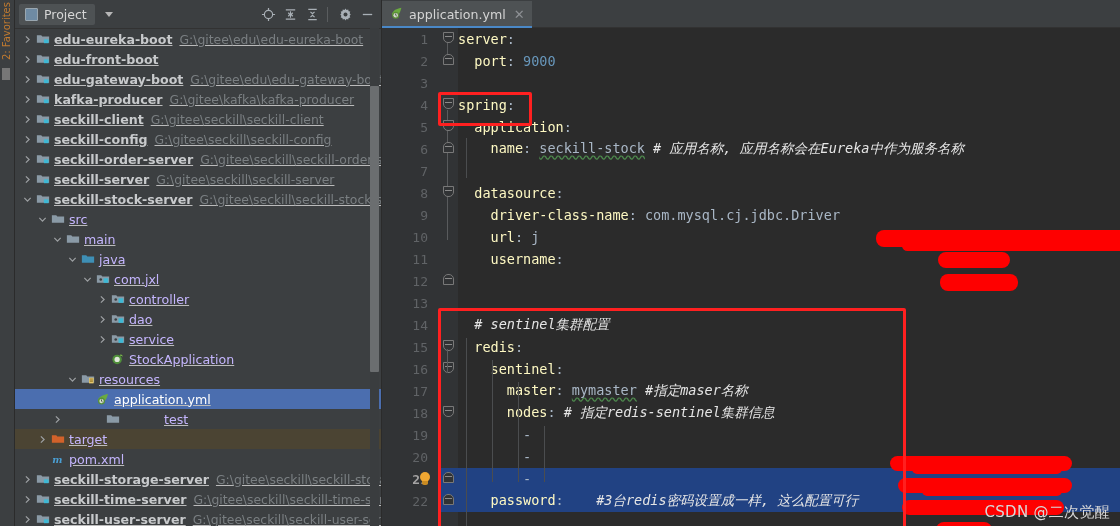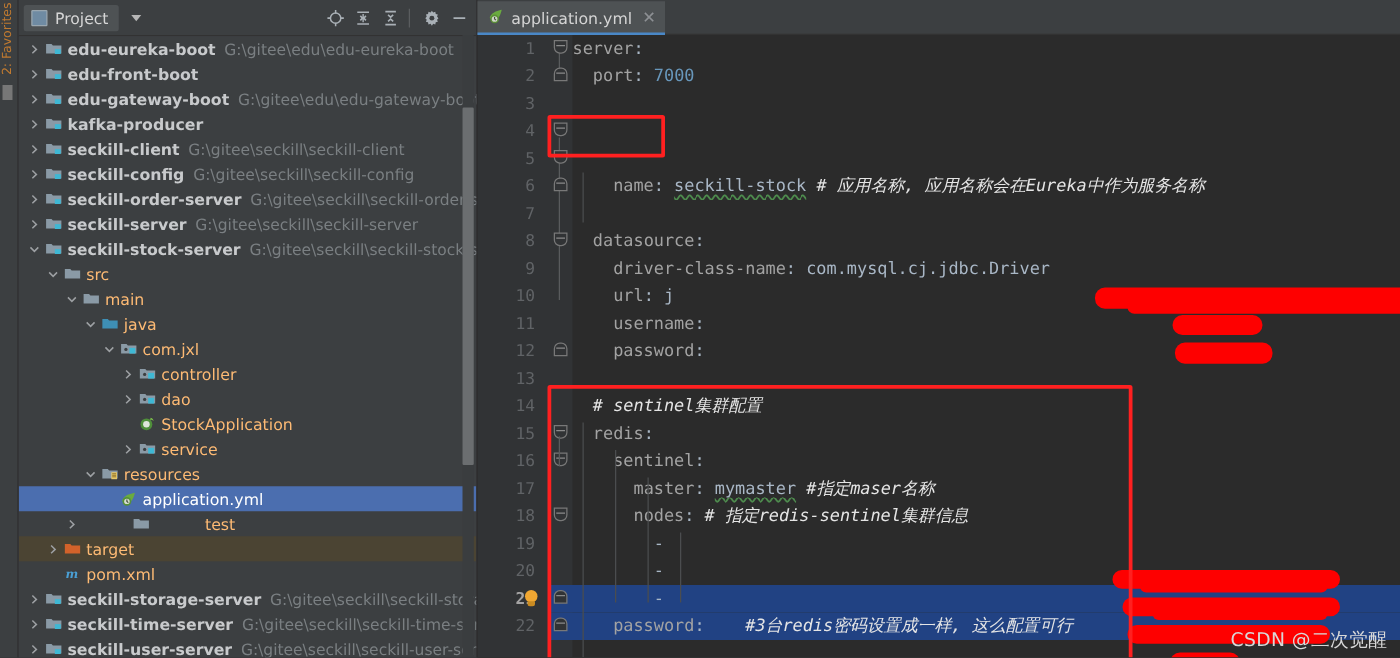--- a/index.html
+++ b/index.html
@@ -29,29 +29,29 @@
             padding:0 4px;border-bottom:1px solid #323232;}
   .ptab{display:flex;align-items:center;gap:6px;background:#4e5254;border-radius:2px;
         padding:3px 8px 3px 6px;color:#d6d6d6;font-size:12.5px;}
   .ptab .sq{width:11px;height:11px;border:1.4px solid #9aa7b0;background:#6f8ba3;border-radius:1px;}
   .caret{width:0;height:0;border-left:4.5px solid transparent;border-right:4.5px solid transparent;
          border-top:5px solid #b6b6b6;margin-left:10px;}
   .ptoolbar .spacer{flex:1;}
   .tbico{width:20px;height:20px;margin-left:2px;display:flex;align-items:center;justify-content:center;}
   .tbsep{width:1px;height:15px;background:#5a5d5f;margin:0 5px;}
 
-  .tree{flex:1;overflow:hidden;position:relative;background:#3c3f41;}
+  .tree{flex:1;overflow:hidden;position:relative;background:#3c3f41;text-decoration:underline;}
   .row{height:20px;display:flex;align-items:center;white-space:nowrap;
        padding-left:6px;position:relative;}
   .row.sel{background:#4b6eaf;}
   .row.target-row{background:#4b4433;}
   .arrow{width:13px;flex:0 0 13px;display:flex;align-items:center;justify-content:center;}
   .arrow svg{display:block;}
   .ico{width:17px;flex:0 0 17px;display:flex;align-items:center;justify-content:center;margin-right:3px;}
-  .nm{font-size:12.6px;color:#fdba74;}
+  .nm{font-size:12.6px;color:#c4b5fd;}
   .nm.b{font-weight:bold;color:#c8cacc;}
   .row.sel .nm{color:#ffffff;}
   .path{font-size:12.4px;color:#7a7f82;margin-left:7px;}
 
   .pscroll{position:absolute;left:367px;top:0;width:0;}
   .tscrollbar{position:absolute;left:-12px;top:86px;width:9px;height:286px;background:#6b6e70;border-radius:1px;}
   .tscrolltrack{position:absolute;left:-12px;top:28px;width:9px;height:498px;background:#3a3d3f;}
 
   
   .editor{flex:1;height:100%;background:#2b2b2b;display:flex;flex-direction:column;position:relative;}
@@ -67,21 +67,21 @@
   .gutter{position:absolute;left:0;top:0;width:58px;height:100%;background:#313335;}
   .foldcol{position:absolute;left:58px;top:0;width:18px;height:100%;background:#313335;}
   .lines{position:absolute;left:0;top:0;right:0;bottom:0;}
   .ln{position:absolute;left:0;right:0;height:22px;display:flex;align-items:center;}
   .lnum{position:absolute;left:0;width:46px;text-align:right;color:#606366;font-size:13px;
         font-family:"DejaVu Sans Mono","Liberation Mono",monospace;}
   .ln.cur .lnum{color:#a4a3a3;font-weight:bold;}
   .ltext{position:absolute;left:76px;right:0;white-space:pre;font-size:13.5px;
          font-family:"DejaVu Sans Mono","Liberation Mono",monospace;color:#a9b7c6;}
   .selband{position:absolute;left:58px;right:0;height:22px;background:#214283;}
-  .k{color:#a3a3a3;text-align:center;}
+  .k{color:#fef9c3;text-align:center;}
   .v{color:#6897bb;}
   .s{color:#a9b7c6;}
   .cm{color:#e5e5e5;font-style:italic;}
   .sq{text-decoration:underline;text-decoration-style:wavy;text-decoration-color:#4d8b4d;
       text-underline-offset:2px;}
 
   .fold{position:absolute;width:9px;height:9px;border:1px solid #787878;background:#313335;}
   .fold:before{content:"";position:absolute;left:1px;right:1px;top:3px;height:1px;background:#8a8a8a;}
   .fold.down{border-bottom-left-radius:5px;border-bottom-right-radius:5px;}
   .fold.up{border-top-left-radius:5px;border-top-right-radius:5px;}
@@ -203,20 +203,21 @@
               <path d="M3.2 1.5L6.8 5 3.2 8.5" fill="none" stroke="#9da0a3" stroke-width="1.35"></path>
             </svg>
           </span>
           <span class="ico">
             <svg width="14" height="14" viewBox="0 0 16 16">
               <path d="M1 3.6h5l1.2 1.4H15v7.4H1z" fill="#8a9aa6"></path>
               <rect x="9" y="8.4" width="5.4" height="4.4" fill="#3fb8d4"></rect>
             </svg>
           </span>
           <span class="nm b">kafka-producer</span>
+          <span class="path">G:\gitee\kafka\kafka-producer</span>
         </div>
         <div class="row" style="padding-left: 6px;">
           <span class="arrow">
             <svg width="9" height="9" viewBox="0 0 10 10">
               <path d="M3.2 1.5L6.8 5 3.2 8.5" fill="none" stroke="#9da0a3" stroke-width="1.35"></path>
             </svg>
           </span>
           <span class="ico">
             <svg width="14" height="14" viewBox="0 0 16 16">
               <path d="M1 3.6h5l1.2 1.4H15v7.4H1z" fill="#8a9aa6"></path>
@@ -362,46 +363,46 @@
             </svg>
           </span>
           <span class="ico">
             <svg width="14" height="14" viewBox="0 0 16 16">
               <path d="M1 3.6h5l1.2 1.4H15v7.4H1z" fill="#8a9aa6"></path>
               <circle cx="5.4" cy="8.6" r="1.5" fill="#3c3f41"></circle>
               <rect x="8.6" y="7.2" width="5.4" height="5.2" fill="#3fb8d4"></rect>
             </svg>
           </span>
           <span class="nm">dao</span>
+        </div>
+        <div class="row" style="padding-left: 81px;">
+          <span class="arrow">
+            <svg width="9" height="9" viewBox="0 0 10 10">
+              <path d="M3.2 1.5L6.8 5 3.2 8.5" fill="none" stroke="#9da0a3" stroke-width="1.35"></path>
+            </svg>
+          </span>
+          <span class="ico">
+            <svg width="14" height="14" viewBox="0 0 16 16">
+              <path d="M1 3.6h5l1.2 1.4H15v7.4H1z" fill="#8a9aa6"></path>
+              <circle cx="5.4" cy="8.6" r="1.5" fill="#3c3f41"></circle>
+              <rect x="8.6" y="7.2" width="5.4" height="5.2" fill="#3fb8d4"></rect>
+            </svg>
+          </span>
+          <span class="nm">service</span>
         </div>
         <div class="row" style="padding-left: 81px;">
           <span class="arrow"></span>
           <span class="ico">
             <svg width="14" height="14" viewBox="0 0 16 16">
               <circle cx="7" cy="8.5" r="5.4" fill="#4f8f3a"></circle>
               <circle cx="7" cy="8.5" r="3" fill="#dfe6da"></circle>
               <path d="M11 2.5c1.5 .5 2.4 1.6 2.6 3-.9-1-2-1.4-3.4-1.2z" fill="#7cc04a"></path>
             </svg>
           </span>
           <span class="nm">StockApplication</span>
-        </div>
-        <div class="row" style="padding-left: 81px;">
-          <span class="arrow">
-            <svg width="9" height="9" viewBox="0 0 10 10">
-              <path d="M3.2 1.5L6.8 5 3.2 8.5" fill="none" stroke="#9da0a3" stroke-width="1.35"></path>
-            </svg>
-          </span>
-          <span class="ico">
-            <svg width="14" height="14" viewBox="0 0 16 16">
-              <path d="M1 3.6h5l1.2 1.4H15v7.4H1z" fill="#8a9aa6"></path>
-              <circle cx="5.4" cy="8.6" r="1.5" fill="#3c3f41"></circle>
-              <rect x="8.6" y="7.2" width="5.4" height="5.2" fill="#3fb8d4"></rect>
-            </svg>
-          </span>
-          <span class="nm">service</span>
         </div>
         <div class="row" style="padding-left: 51px;">
           <span class="arrow">
             <svg width="9" height="9" viewBox="0 0 10 10">
               <path d="M1.5 3.2L5 6.8l3.5-3.6" fill="none" stroke="#9da0a3" stroke-width="1.35"></path>
             </svg>
           </span>
           <span class="ico">
             <svg width="14" height="14" viewBox="0 0 16 16">
               <path d="M1 3.6h5l1.2 1.4H15v7.4H1z" fill="#8a9aa6"></path>
@@ -530,31 +531,33 @@
     <div class="code">
       <div class="gutter"></div>
       <div class="foldcol"></div>
       <div class="lines" id="codelines">
           <div class="ln" style="top: 0px;">
             <span class="lnum">1</span>
             <span class="ltext"><span class="k">server</span><span class="s">:</span></span>
           </div>
           <div class="ln" style="top: 22px;">
             <span class="lnum">2</span>
-            <span class="ltext">  <span class="k">port</span><span class="s">: </span><span class="v">7000</span></span>
+            <span class="ltext">  <span class="k">port</span><span class="s">: </span><span class="v">9000</span></span>
           </div>
           <div class="ln" style="top: 44px;">
             <span class="lnum">3</span>
             <span class="ltext"></span>
           </div>
           <div class="ln" style="top: 66px;">
             <span class="lnum">4</span>
+            <span class="ltext"><span class="k">spring</span><span class="s">:</span></span>
           </div>
           <div class="ln" style="top: 88px;">
             <span class="lnum">5</span>
+            <span class="ltext">  <span class="k">application</span><span class="s">:</span></span>
           </div>
           <div class="ln" style="top: 110px;">
             <span class="lnum">6</span>
             <span class="ltext">    <span class="k">name</span><span class="s">: </span><span class="s sq">seckill-stock</span> <span class="cm"># 应用名称, 应用名称会在Eureka中作为服务名称</span></span>
           </div>
           <div class="ln" style="top: 132px;">
             <span class="lnum">7</span>
             <span class="ltext"></span>
           </div>
           <div class="ln" style="top: 154px;">
@@ -568,21 +571,20 @@
           <div class="ln" style="top: 198px;">
             <span class="lnum">10</span>
             <span class="ltext">    <span class="k">url</span><span class="s">: j                                                          ewriteBatchedStatements=true&amp;useSSL=</span></span>
           </div>
           <div class="ln" style="top: 220px;">
             <span class="lnum">11</span>
             <span class="ltext">    <span class="k">username</span><span class="s">: </span></span>
           </div>
           <div class="ln" style="top: 242px;">
             <span class="lnum">12</span>
-            <span class="ltext">    <span class="k">password</span><span class="s">: </span></span>
           </div>
           <div class="ln" style="top: 264px;">
             <span class="lnum">13</span>
             <span class="ltext"></span>
           </div>
           <div class="ln" style="top: 286px;">
             <span class="lnum">14</span>
             <span class="ltext">  <span class="cm"># sentinel集群配置</span></span>
           </div>
           <div class="ln" style="top: 308px;">

